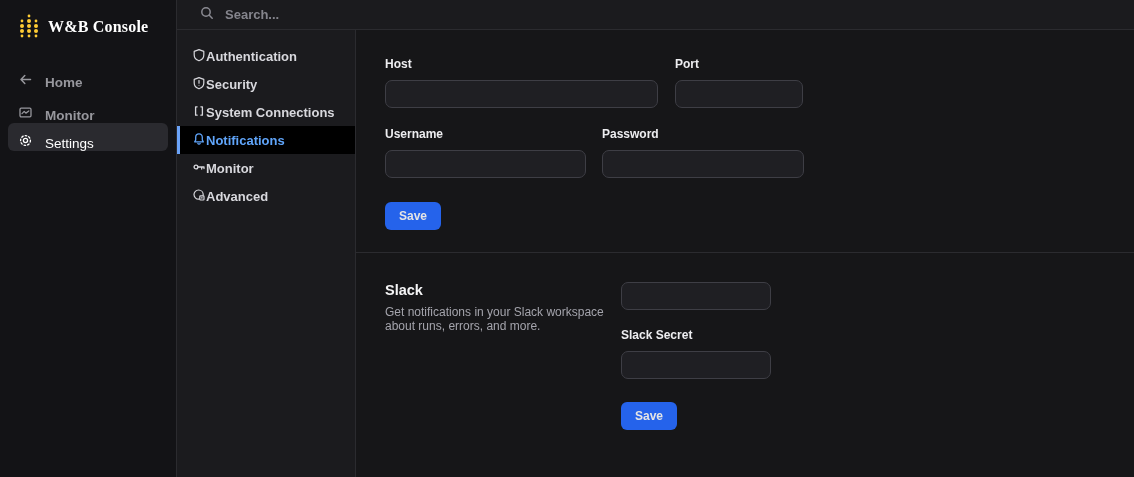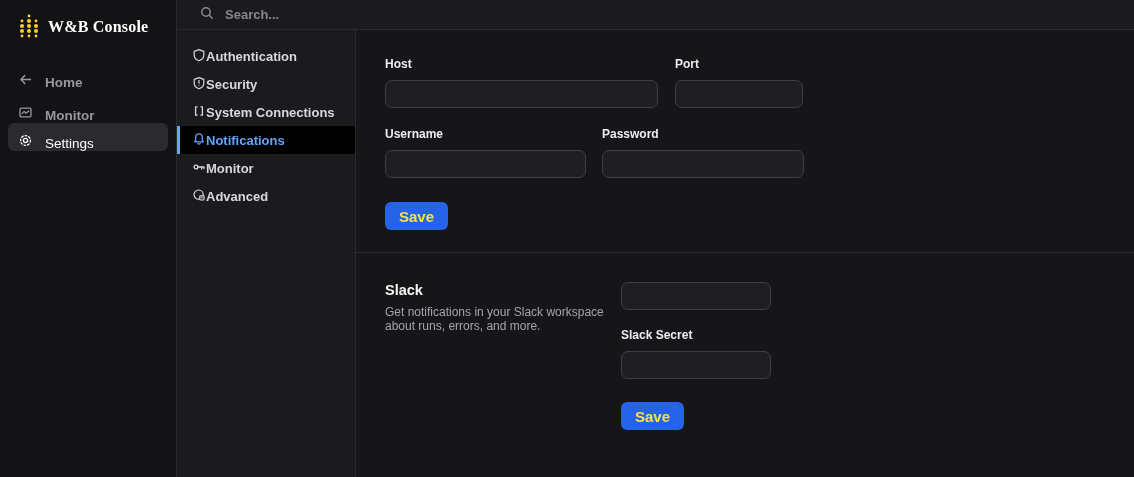--- a/index.html
+++ b/index.html
@@ -81,21 +81,21 @@
     font-family:"Liberation Sans", sans-serif;
   }
   .w-host { width:273px; } .w-port { width:128px; }
   .w-half { width:201px; } .w-half2 { width:202px; }
   .w-slack { width:150px; }
   .form-col .field { margin-bottom:18px; }
 
   .save-btn {
     margin-top:5px; height:28px; padding:0 14px;
     background:#2563eb; border:none; border-radius:6px;
-    color:#fde047; font-weight:700; font-size:15px; cursor:pointer;
+    color:#e5e5e5; font-weight:700; font-size:12px; cursor:pointer;
     font-family:"Liberation Sans", sans-serif;
   }
 </style>
 </head>
 <body>
 
 <div class="app">
 
   <div class="sidebar">
     <div class="brand">

